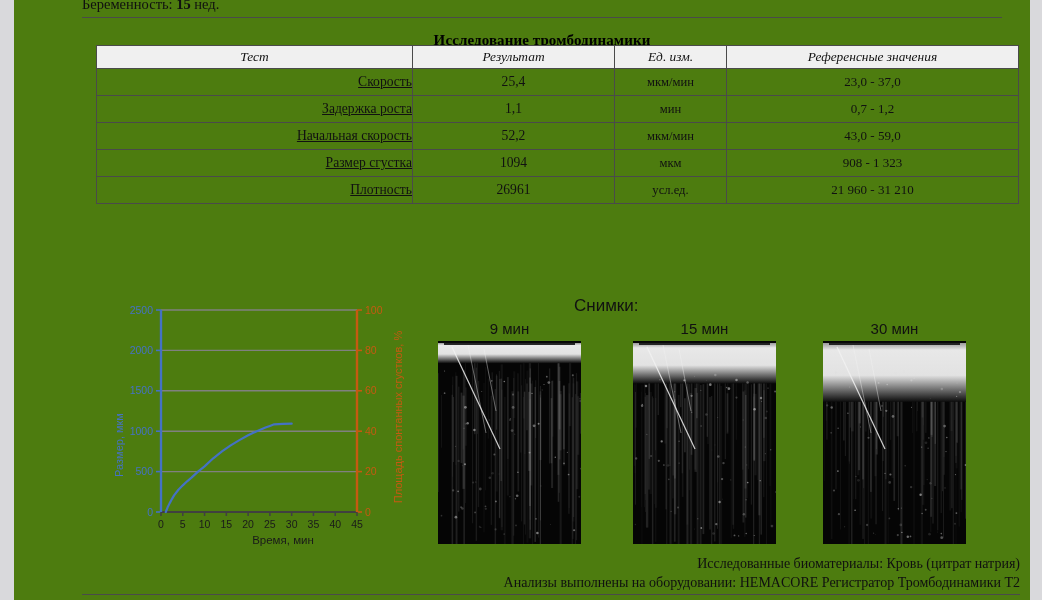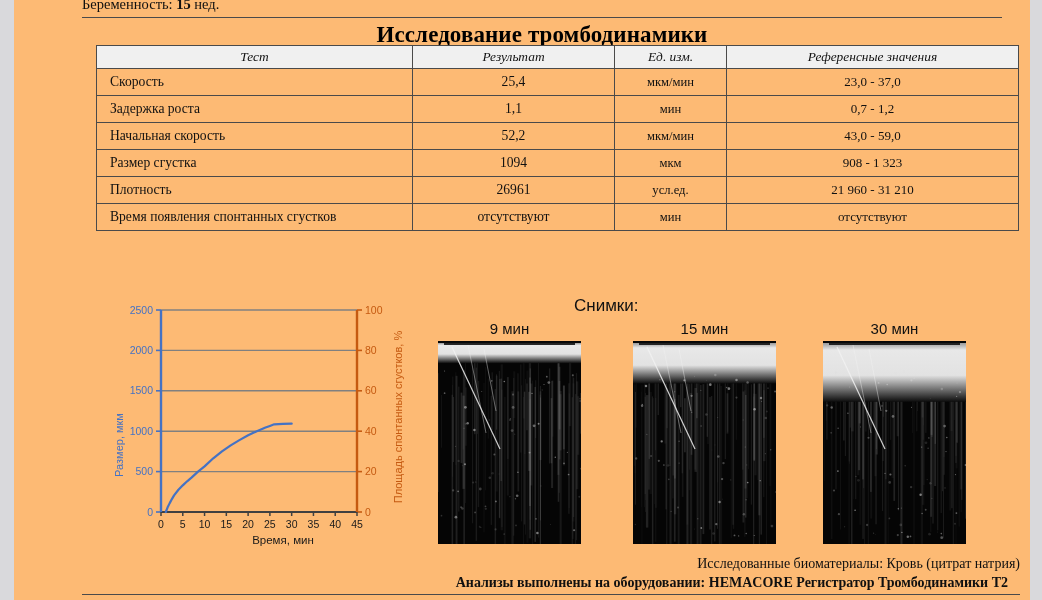--- a/index.html
+++ b/index.html
@@ -5,40 +5,40 @@
   html,body{margin:0;padding:0;}
   body{
     width:1042px;height:600px;
     background:#d9d9dc;
     font-family:"Liberation Serif", serif;
     overflow:hidden;
     position:relative;
   }
   .page{
     position:absolute;left:14px;top:0;width:1016px;height:600px;
-    background:#fdba74;
+    background:#4d7c0f;
   }
   .page-edge-left{position:absolute;left:0;top:0;width:14px;height:600px;background:#d9d9dc;}
   .page-edge-right{position:absolute;left:1030px;top:0;width:12px;height:600px;background:#d9d9dc;}
 
   
   .preg-line{
     position:absolute;left:68px;top:-4px;
     font-size:14.5px;color:#101010;white-space:nowrap;
   }
   .preg-line b{font-weight:bold;}
   .rule-top{
     position:absolute;left:68px;top:17px;width:920px;height:0;
     border-top:1.6px solid #4a4a4a;
   }
 
   
   .doc-title{
-    position:absolute;left:68px;top:22px;width:920px;
-    text-align:center;font-size:23px;font-weight:bold;color:#000;
+    position:absolute;left:68px;top:32px;width:920px;
+    text-align:center;font-size:15px;font-weight:bold;color:#000;
     letter-spacing:.1px;
   }
 
   
   .tbl{
     position:absolute;left:82px;top:45px;width:922px;
     border-collapse:collapse;
     table-layout:fixed;
   }
   .tbl td,.tbl th{
@@ -53,21 +53,21 @@
     font-style:italic;
     font-weight:normal;
     text-align:center;
     height:22px;
     font-size:13.4px;
   }
   .c-test{width:316px;}
   .c-res{width:202px;}
   .c-unit{width:112px;}
   .c-ref{width:292px;}
-  td.test-cell{text-align:left;padding-left:13px;}
+  td.test-cell{text-align:right;padding-left:13px;text-decoration:underline;}
   td.res-cell,td.unit-cell,td.ref-cell{text-align:center;}
   td.unit-cell{font-size:12.6px;}
   td.ref-cell{font-size:13px;}
 
   
   .chart-wrap{position:absolute;left:85px;top:296px;width:320px;height:252px;}
   .chart-svg{display:block;}
 
   
   .snapshots-title{
@@ -85,22 +85,22 @@
     background:#040404;
     position:relative;overflow:hidden;
   }
 
   
   .foot1{
     position:absolute;left:68px;top:556px;width:938px;
     text-align:right;font-size:14px;color:#101010;
   }
   .foot2{
-    position:absolute;left:56px;top:575px;width:938px;
-    text-align:right;font-size:14px;color:#101010;font-weight:bold;
+    position:absolute;left:68px;top:575px;width:938px;
+    text-align:right;font-size:14px;color:#101010;
   }
   .rule-bottom{
     position:absolute;left:68px;top:594px;width:938px;height:0;
     border-top:1.8px solid #4a4a4a;
   }
 </style>
 </head>
 <body>
 
 <div class="page-edge-left"></div>
@@ -153,26 +153,20 @@
           <td class="test-cell">Размер сгустка</td>
           <td class="res-cell">1094</td>
           <td class="unit-cell">мкм</td>
           <td class="ref-cell">908 - 1 323</td>
         </tr>
         <tr>
           <td class="test-cell">Плотность</td>
           <td class="res-cell">26961</td>
           <td class="unit-cell">усл.ед.</td>
           <td class="ref-cell">21 960 - 31 210</td>
-        </tr>
-        <tr>
-          <td class="test-cell">Время появления спонтанных сгустков</td>
-          <td class="res-cell">отсутствуют</td>
-          <td class="unit-cell">мин</td>
-          <td class="ref-cell">отсутствуют</td>
         </tr>
       </tbody>
   </table>
 
   <div class="chart-wrap">
     <svg class="chart-svg" id="chart-svg" width="320" height="252" viewBox="0 0 320 252">
         <line x1="62" x2="258" y1="175.6" y2="175.6" stroke="#808080" stroke-width="1.4"></line>
         <line x1="62" x2="258" y1="135.2" y2="135.2" stroke="#808080" stroke-width="1.4"></line>
         <line x1="62" x2="258" y1="94.80000000000001" y2="94.80000000000001" stroke="#808080" stroke-width="1.4"></line>
         <line x1="62" x2="258" y1="54.39999999999998" y2="54.39999999999998" stroke="#808080" stroke-width="1.4"></line>

